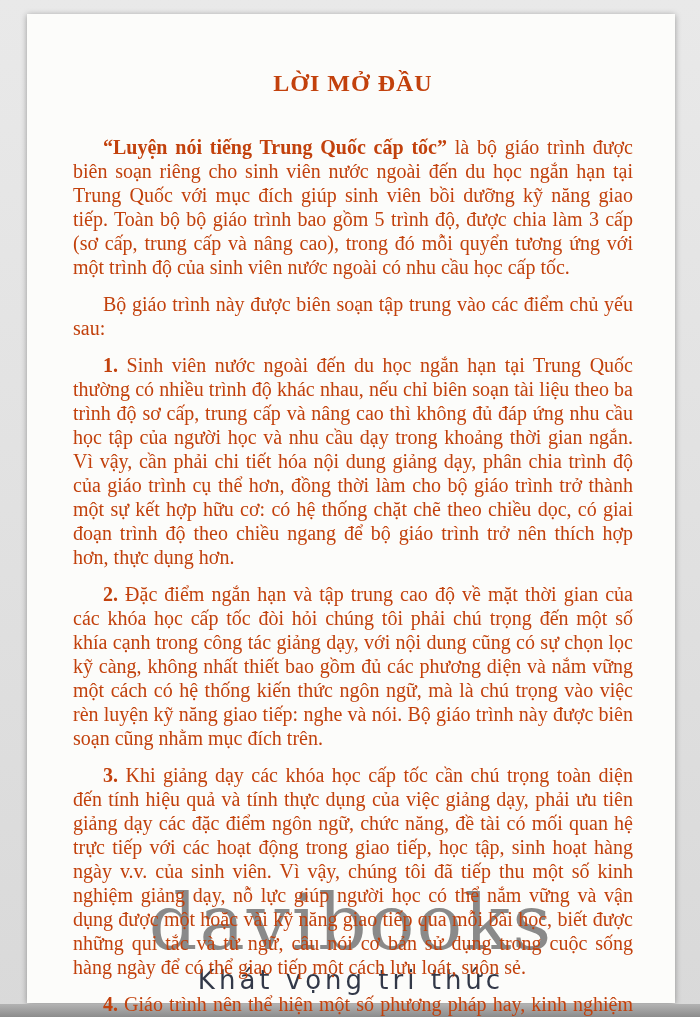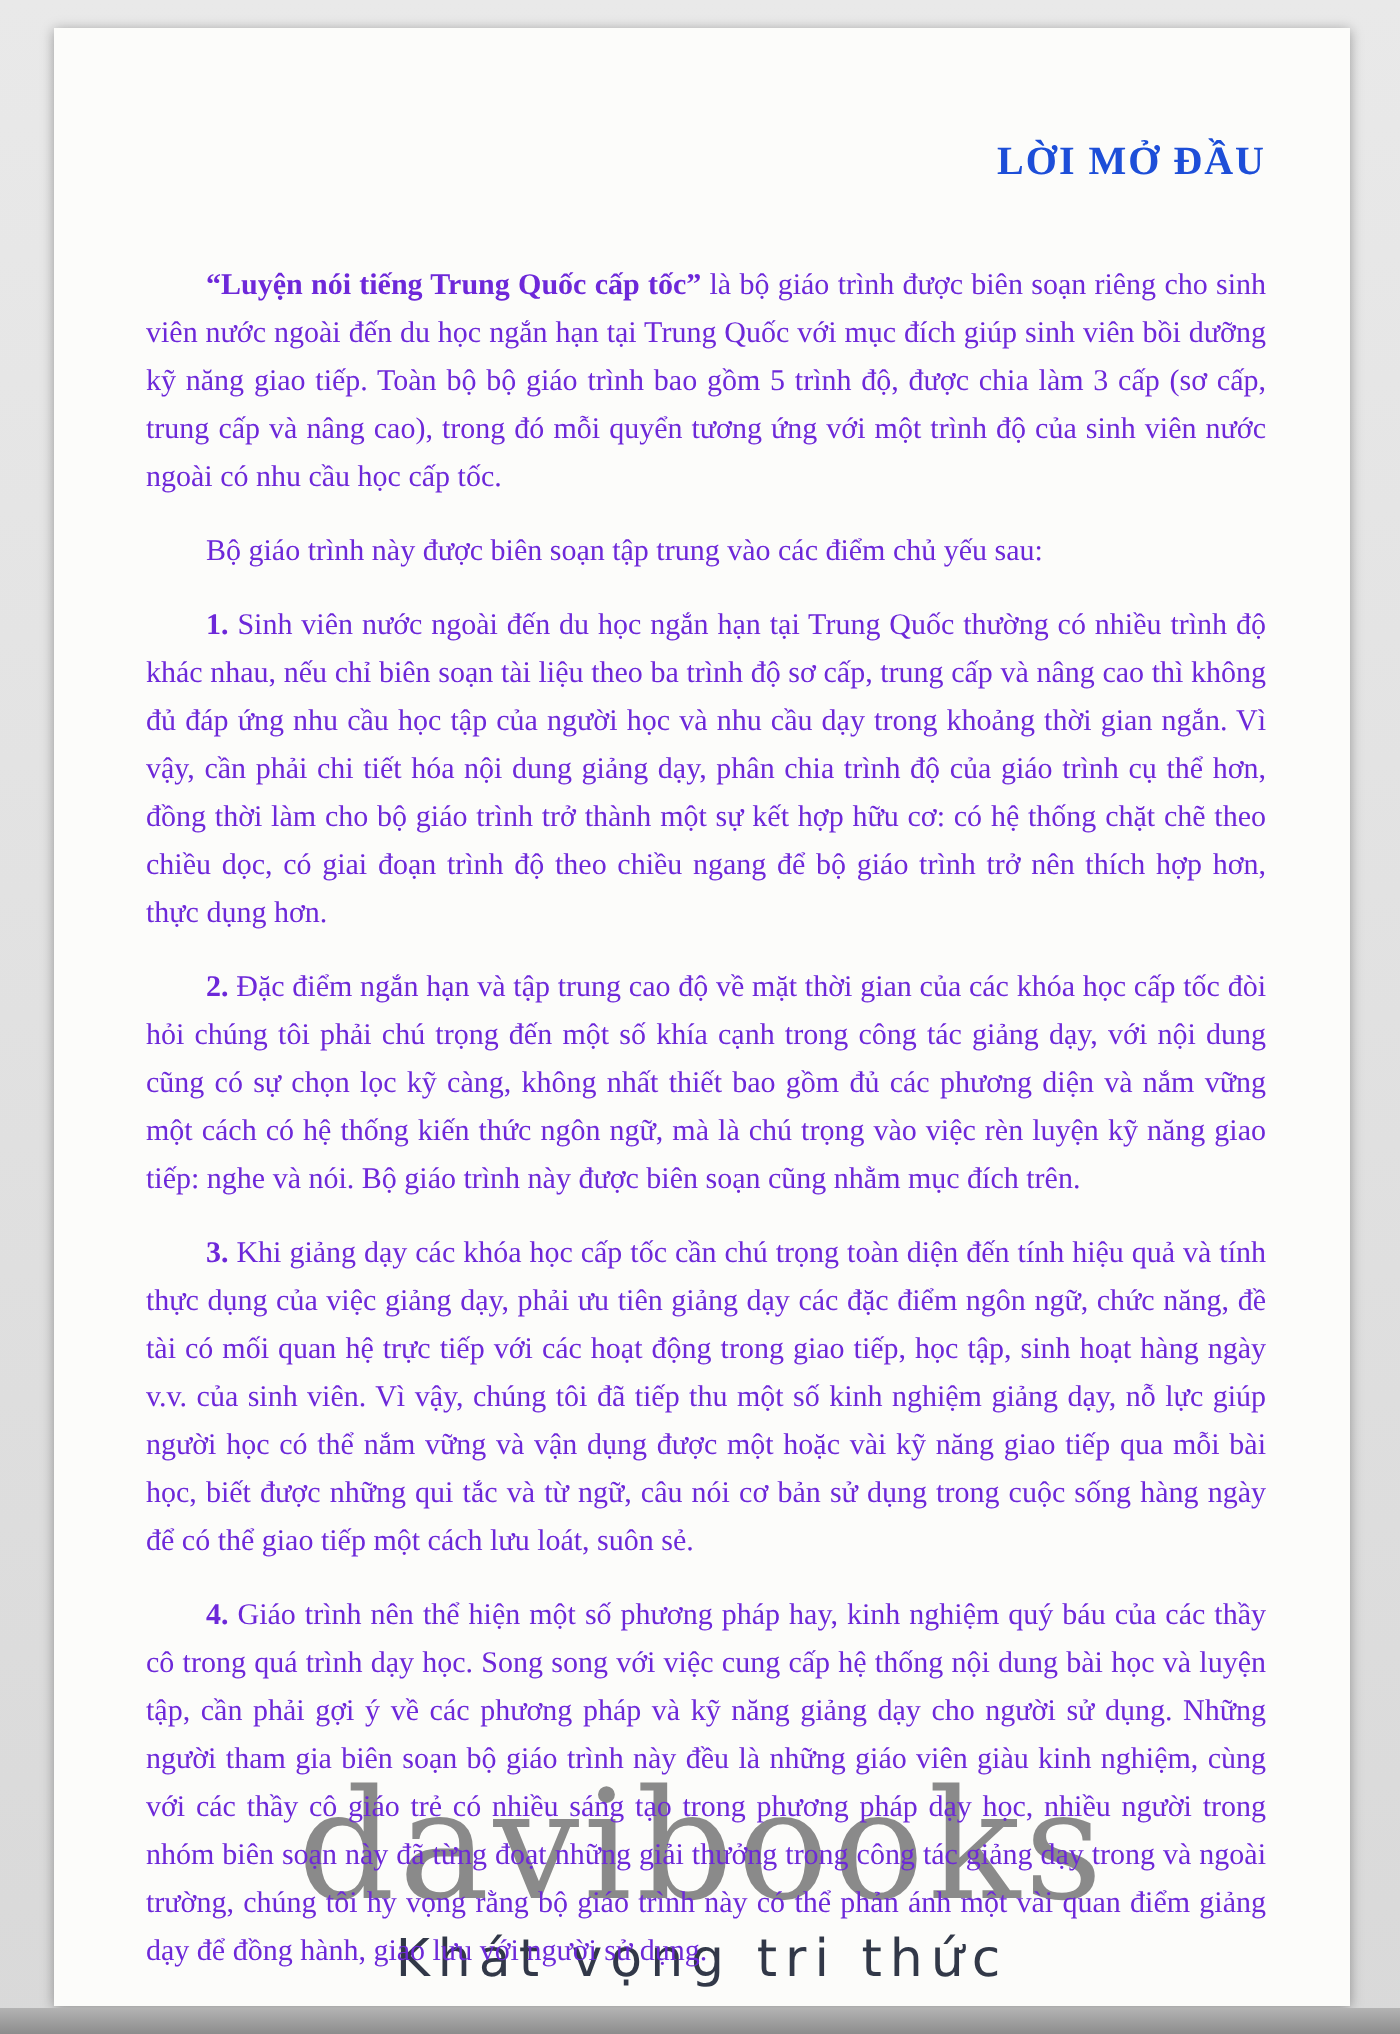--- a/index.html
+++ b/index.html
@@ -22,35 +22,35 @@
     left: 27px;
     top: 14px;
     width: 648px;
     height: 989px;
     background: #fcfcfa;
     box-shadow: 0 1px 6px rgba(0,0,0,0.35);
     padding: 56px 42px 0 46px;
     box-sizing: border-box;
   }
   .title {
-    text-align: right;
-    font-size: 20px;
+    text-align: center;
+    font-size: 24px;
     font-weight: bold;
     letter-spacing: 1px;
-    color: #1d4ed8;
+    color: #c2410c;
     margin: 0 0 38px 0;
   }
   .body-text {
     position: relative;
     z-index: 1;
   }
   p.para {
-    font-size: 15px;
+    font-size: 20px;
     line-height: 24px;
-    color: #6d28d9;
+    color: #c2410c;
     text-align: justify;
     text-indent: 30px;
     margin: 0 0 13px 0;
   }
   .num, .lead {
     font-weight: bold;
   }
   .watermark {
     position: absolute;
     left: 0; right: 0;

